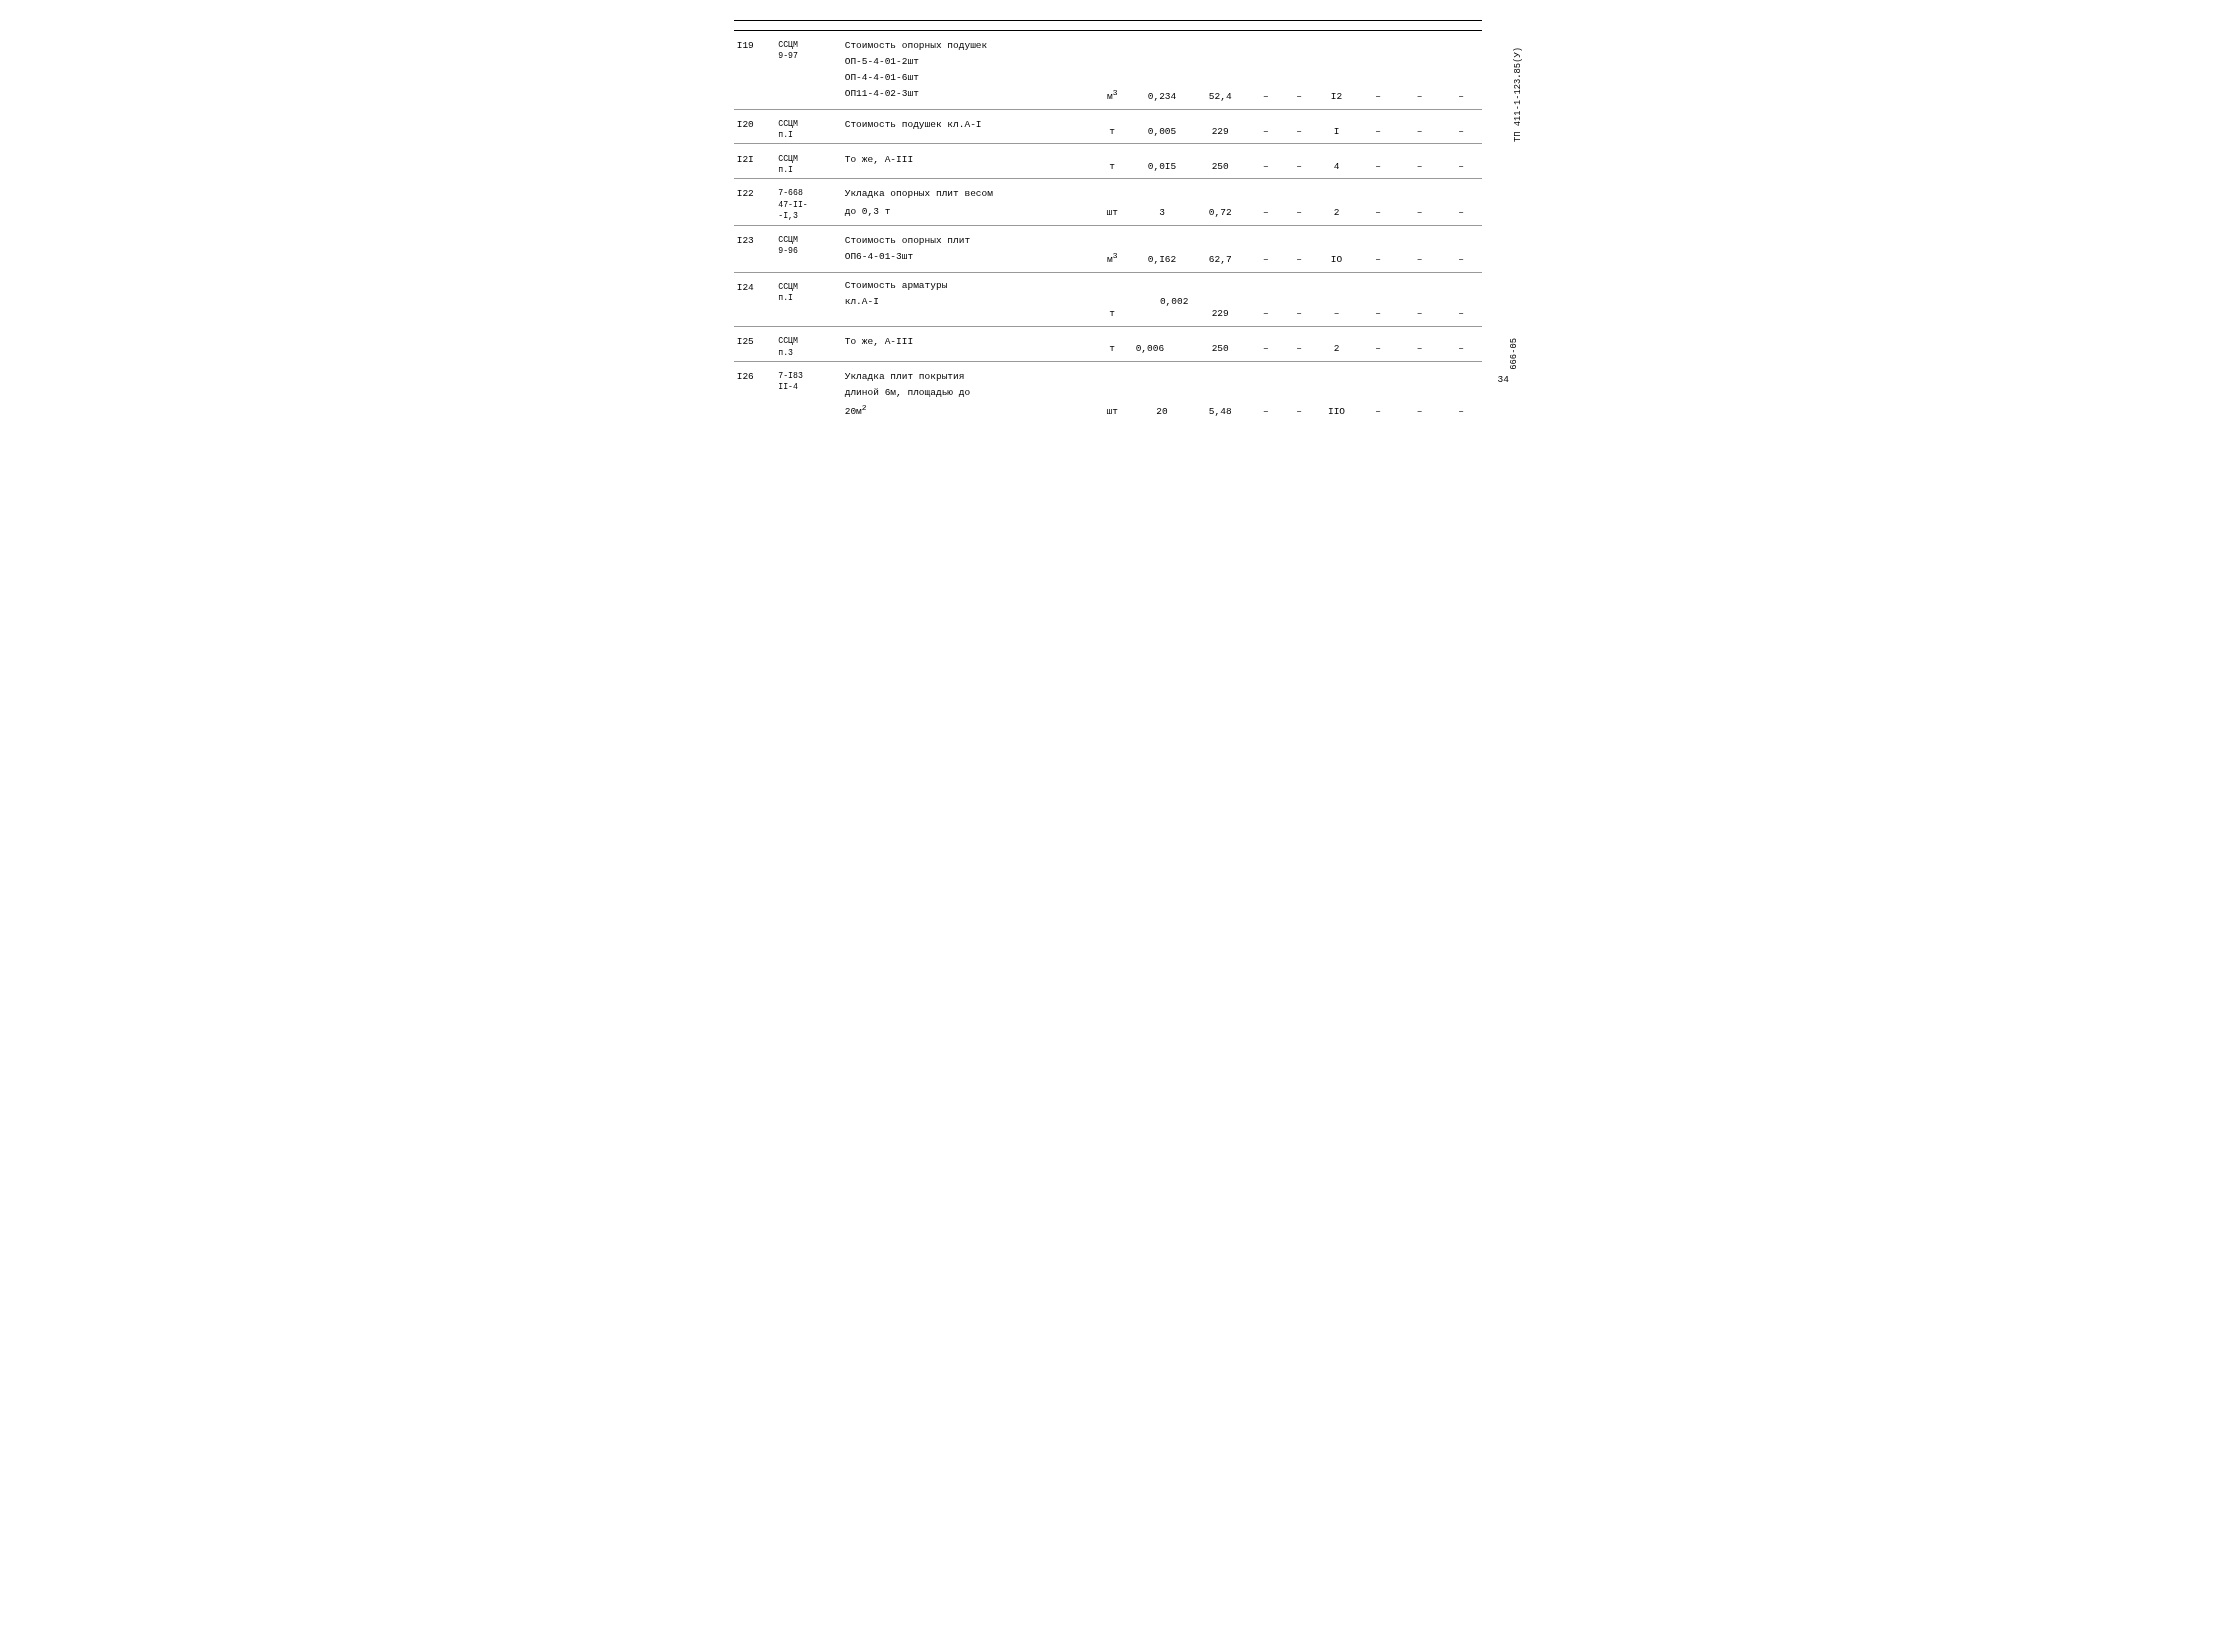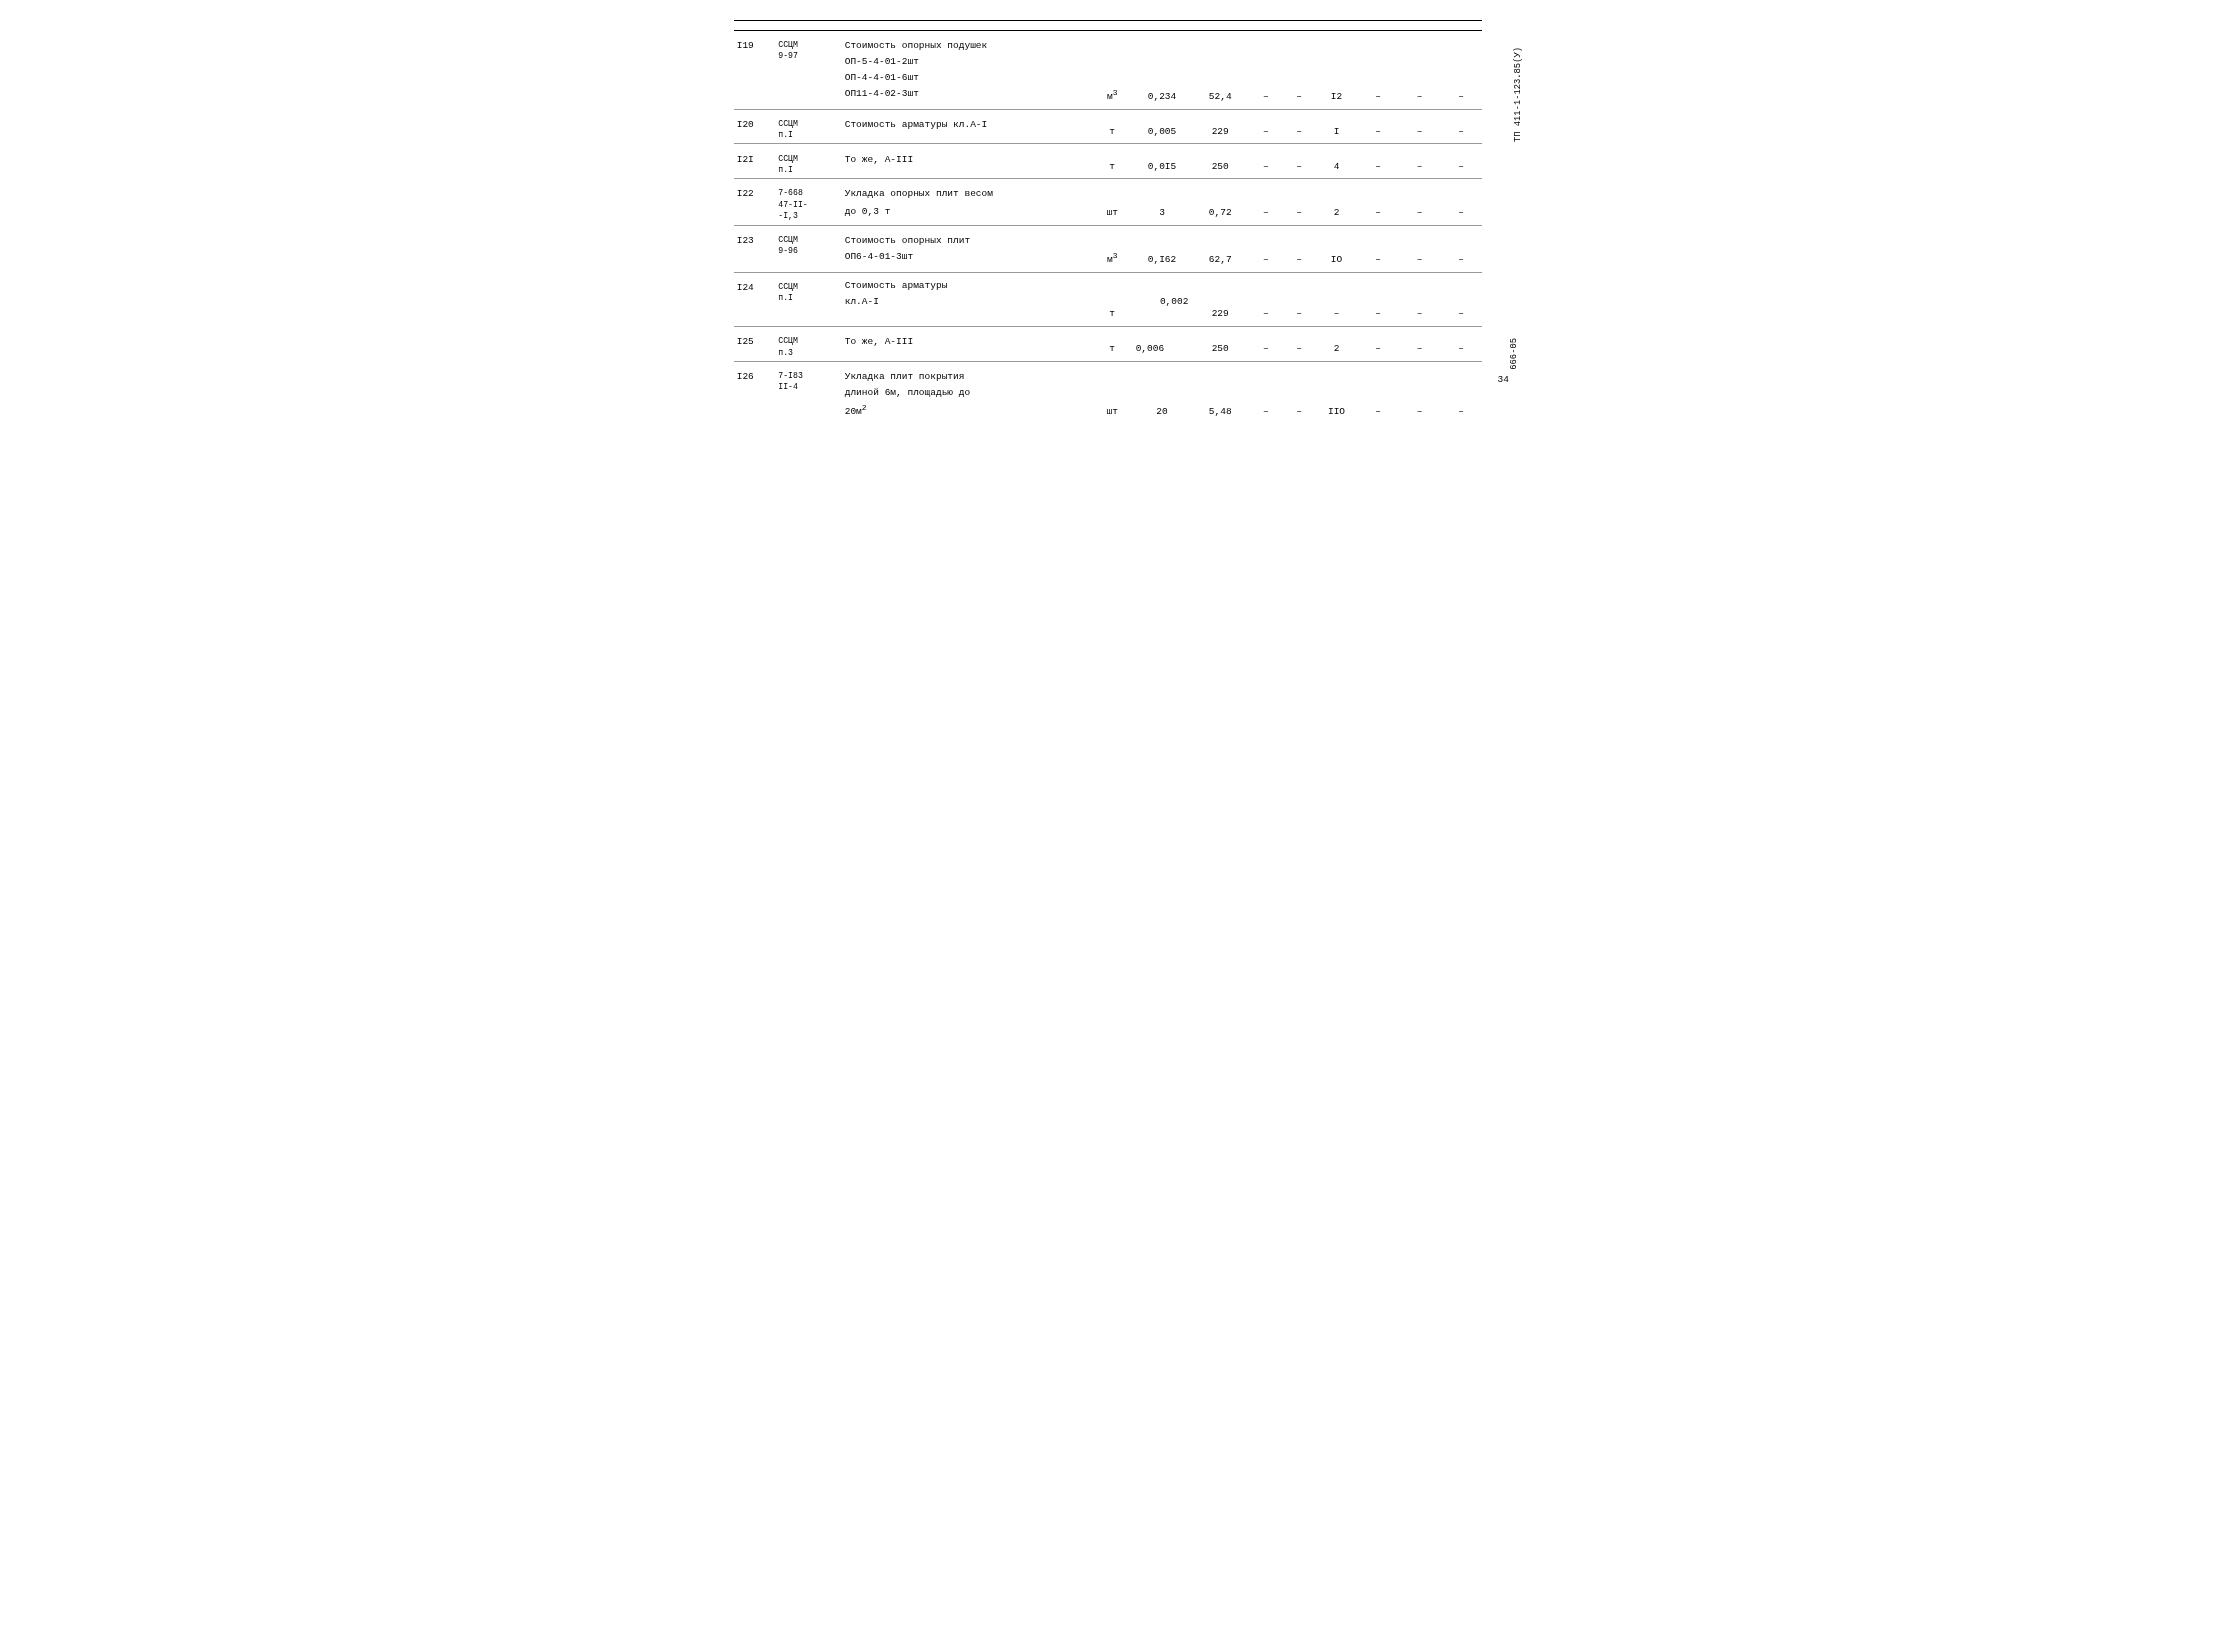--- a/index.html
+++ b/index.html
@@ -132,21 +132,21 @@
           <td style="text-align: center; vertical-align: bottom; padding-bottom: 5.4px;">–</td>
           <td style="text-align: center; vertical-align: bottom; padding-bottom: 5.4px;">I2</td>
           <td style="text-align: center; vertical-align: bottom; padding-bottom: 5.4px;">–</td>
           <td style="text-align: center; vertical-align: bottom; padding-bottom: 5.4px;">–</td>
           <td style="text-align: center; vertical-align: bottom; padding-bottom: 5.4px;">–</td>
         </tr>
         <tr style="border-top: 0.7px solid rgb(153, 153, 153);">
           <td rowspan="1" style="vertical-align: top; padding-top: 8.2px; font-weight: normal;">I20</td>
           <td rowspan="1" style="vertical-align: top; padding-top: 8.2px; font-size: 8.2px; white-space: pre-line;">ССЦМ
 п.I</td>
-          <td style="padding-top: 8.2px; padding-bottom: 5.4px;">Стоимость арматуры кл.А-I</td>
+          <td style="padding-top: 8.2px; padding-bottom: 5.4px;">Стоимость подушек кл.А-I</td>
           <td style="text-align: center; vertical-align: bottom; padding-bottom: 5.4px;">т</td>
           <td style="text-align: center; vertical-align: bottom; padding-bottom: 5.4px;">0,005</td>
           <td style="text-align: center; vertical-align: bottom; padding-bottom: 5.4px;">229</td>
           <td style="text-align: center; vertical-align: bottom; padding-bottom: 5.4px;">–</td>
           <td style="text-align: center; vertical-align: bottom; padding-bottom: 5.4px;">–</td>
           <td style="text-align: center; vertical-align: bottom; padding-bottom: 5.4px;">I</td>
           <td style="text-align: center; vertical-align: bottom; padding-bottom: 5.4px;">–</td>
           <td style="text-align: center; vertical-align: bottom; padding-bottom: 5.4px;">–</td>
           <td style="text-align: center; vertical-align: bottom; padding-bottom: 5.4px;">–</td>
         </tr>

